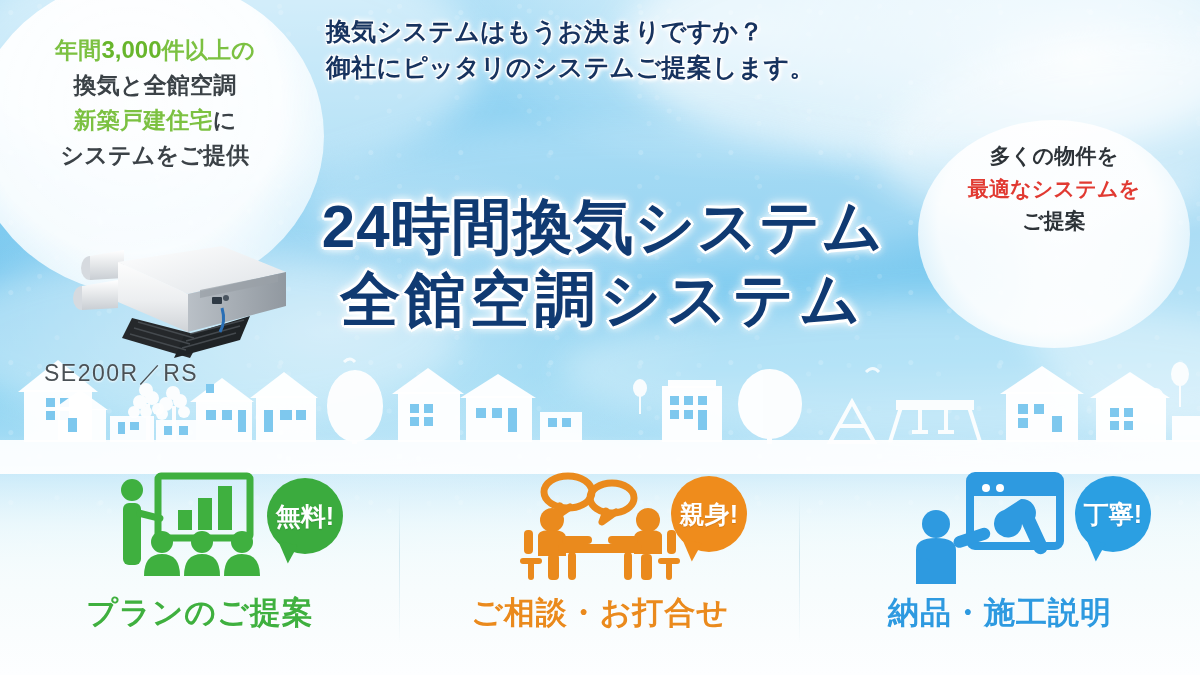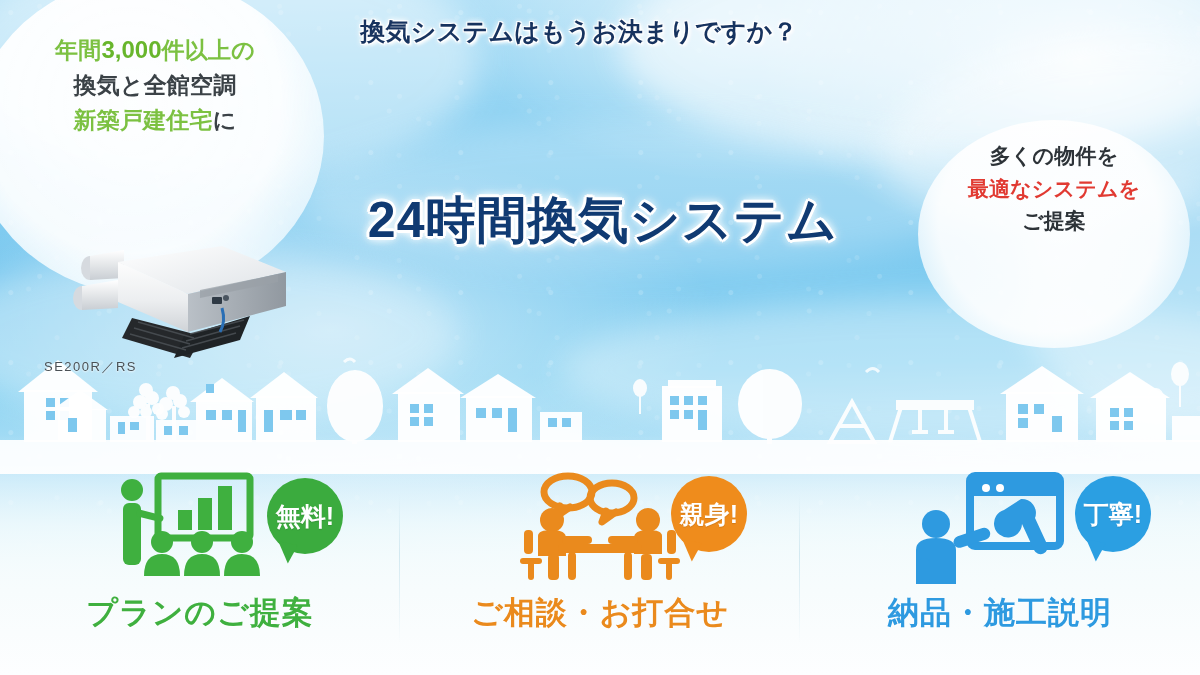--- a/index.html
+++ b/index.html
@@ -29,50 +29,50 @@
       radial-gradient(circle at 12% 18%, rgba(255,255,255,.55) 0 2px, transparent 3px),
       radial-gradient(circle at 33% 7%, rgba(255,255,255,.45) 0 2px, transparent 3px),
       radial-gradient(circle at 57% 22%, rgba(255,255,255,.40) 0 2px, transparent 3px),
       radial-gradient(circle at 78% 11%, rgba(255,255,255,.45) 0 2px, transparent 3px),
       radial-gradient(circle at 90% 30%, rgba(255,255,255,.35) 0 2px, transparent 3px),
       radial-gradient(circle at 22% 40%, rgba(255,255,255,.35) 0 2px, transparent 3px),
       radial-gradient(circle at 66% 48%, rgba(255,255,255,.30) 0 2px, transparent 3px);
     background-size:90px 70px,120px 90px,100px 80px,140px 100px,110px 95px,130px 85px,150px 105px;}
 
   
-  #leadcopy{position:absolute;left:314px;top:14px;width:530px;text-align:center;
+  #leadcopy{position:absolute;left:326px;top:14px;width:530px;text-align:left;
     color:#17335f;font-weight:bold;font-size:25px;line-height:1.42;letter-spacing:.3px;
     text-shadow:0 0 6px #fff,0 0 6px #fff,1px 1px 0 #fff,-1px 1px 0 #fff,1px -1px 0 #fff,-1px -1px 0 #fff,2px 2px 3px rgba(255,255,255,.95);}
   #leadcopy div{white-space:nowrap;}
 
   
   #headline{position:absolute;left:318px;top:190px;width:570px;text-align:center;}
   #headline .hl{
-    font-size:50px;font-weight:bold;color:#103a72;line-height:1.22;letter-spacing:1px;white-space:nowrap;
+    font-size:60px;font-weight:bold;color:#103a72;line-height:1.22;letter-spacing:1px;white-space:nowrap;
     -webkit-text-stroke:1px rgba(255,255,255,.0);
     text-shadow:
       0 0 10px #ffffff,0 0 10px #ffffff,0 0 14px #ffffff,
       2px 2px 0 #ffffff,-2px 2px 0 #ffffff,2px -2px 0 #ffffff,-2px -2px 0 #ffffff,
       0 3px 0 #ffffff,0 -3px 0 #ffffff,3px 0 0 #ffffff,-3px 0 0 #ffffff;}
   #headline .hl2{letter-spacing:5px;}
 
   
   #leftbubble{position:absolute;left:-28px;top:-24px;width:352px;height:320px;border-radius:50%;
     background:radial-gradient(circle at 45% 40%,rgba(255,255,255,.97) 0%,rgba(255,255,255,.93) 55%,rgba(240,250,255,.72) 82%,rgba(235,248,255,0) 100%);
     filter:blur(.3px);}
   #lefttext{position:absolute;left:0px;top:32px;width:310px;text-align:center;
     font-weight:bold;font-size:23px;line-height:1.52;color:#3b4247;letter-spacing:.2px;}
   #lefttext .ln{white-space:nowrap;}
   #lefttext .grn{color:#7cc142;}
   #lefttext .big{font-size:24px;color:#68b62c;letter-spacing:0;}
   #lefttext .drk{color:#3b4247;}
 
   
   #unitwrap{position:absolute;left:72px;top:244px;width:220px;height:120px;}
-  #unitlabel{position:absolute;left:44px;top:358px;font-size:13px;color:#4a5156;letter-spacing:1.5px;
+  #unitlabel{position:absolute;left:44px;top:358px;font-size:23px;color:#4a5156;letter-spacing:1.5px;
     text-shadow:0 1px 2px rgba(255,255,255,.9);}
 
   
   #rightbubble{position:absolute;left:918px;top:120px;width:272px;height:228px;border-radius:50%;
     background:radial-gradient(circle at 48% 45%,rgba(255,255,255,.97) 0%,rgba(255,255,255,.92) 58%,rgba(240,250,255,.65) 84%,rgba(235,248,255,0) 100%);}
   #righttext{position:absolute;left:918px;top:140px;width:272px;text-align:center;
     font-weight:bold;font-size:21px;line-height:1.55;color:#2d3338;letter-spacing:.2px;}
   #righttext .ln{white-space:nowrap;}
   #righttext .red{color:#e13a32;}
 
@@ -257,20 +257,21 @@
     </svg>
   </div>
 
   <div id="groundfade"></div>
 
   <div id="leftbubble"></div>
   <div id="lefttext">
     <div class="ln"><span class="grn">年間</span><span class="big">3,000</span><span class="grn">件以上の</span></div>
     <div class="ln">換気と全館空調</div>
     <div class="ln"><span class="grn">新築戸建住宅</span><span class="drk">に</span></div>
+    <div class="ln">システムをご提供</div>
   </div>
 
   <div id="unitwrap">
     <svg width="220" height="120" viewBox="0 0 220 120" xmlns="http://www.w3.org/2000/svg">
       <defs>
         <linearGradient id="bodyg" x1="0" y1="0" x2="0" y2="1">
           <stop offset="0%" stop-color="#fdfdfd"></stop>
             <stop offset="55%" stop-color="#eceef0"></stop>
             <stop offset="100%" stop-color="#cfd3d7"></stop>
         </linearGradient>
@@ -318,24 +319,26 @@
         </g>
       </g>
 
       <path d="M150,64 q4,14 -2,24" stroke="#2a6fb5" stroke-width="3" fill="none"></path>
     </svg>
   </div>
   <div id="unitlabel">SE200R／RS</div>
 
   <div id="leadcopy">
     <div>換気システムはもうお決まりですか？</div>
+    <div>御社にピッタリのシステムご提案します。</div>
   </div>
 
   <div id="headline">
     <div class="hl">24時間換気システム</div>
+    <div class="hl hl2">全館空調システム</div>
   </div>
 
   <div id="rightbubble"></div>
   <div id="righttext">
     <div class="ln">多くの物件を</div>
     <div class="ln red">最適なシステムを</div>
     <div class="ln">ご提案</div>
   </div>
 
   <div id="steps">

